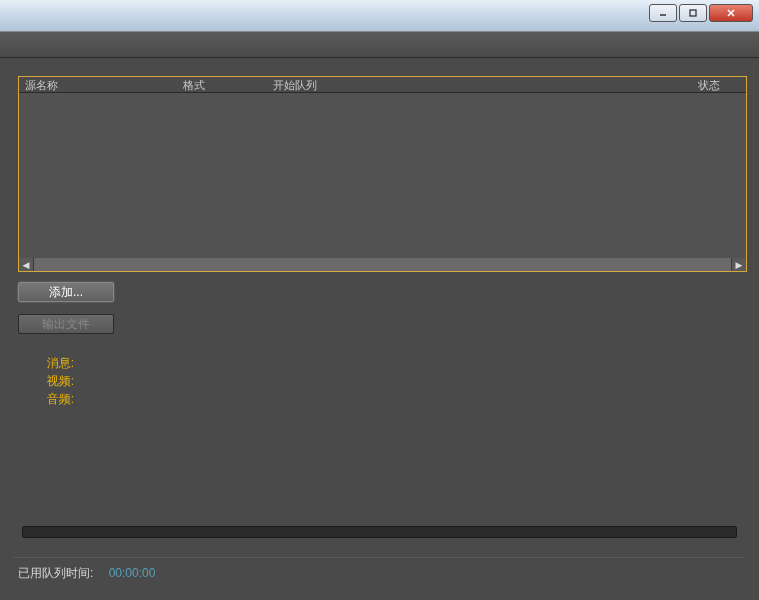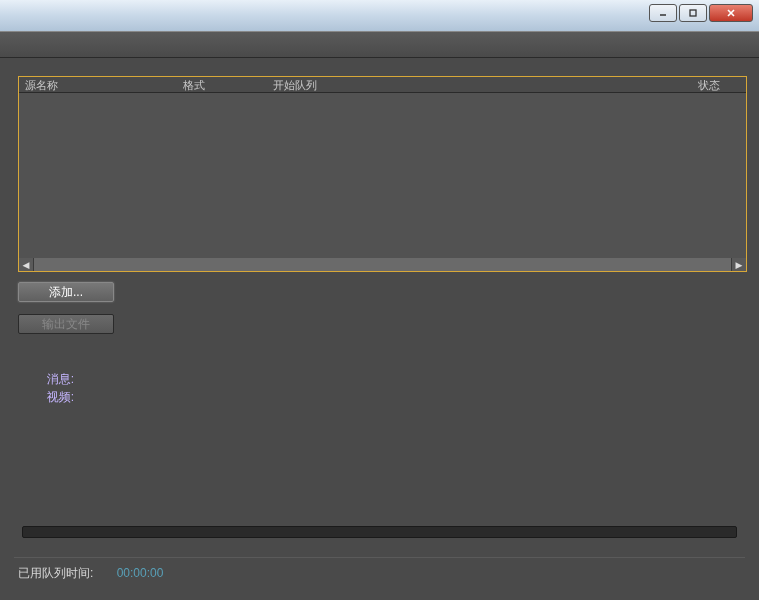--- a/index.html
+++ b/index.html
@@ -134,22 +134,22 @@
       background: linear-gradient(to bottom, #787878, #606060);
       border-color: #888;
       box-shadow: 0 0 2px rgba(255,255,255,0.3);
       color: #fff;
     }
     .abtn.disabled {
       color: #888;
       cursor: default;
     }
     .info-block {
-      margin-top: 36px;
-      color: #c4b5fd;
+      margin-top: 20px;
+      color: #eab308;
       font-size: 12px;
       line-height: 18px;
     }
     .info-row {
       display: flex;
     }
     .info-label {
       width: 56px;
       text-align: right;
     }
@@ -174,21 +174,21 @@
       background: #2a2a2a;
       border-bottom: 1px solid #5a5a5a;
     }
     .status-row {
       position: absolute;
       left: 18px;
       bottom: 18px;
       color: #d8d8d8;
       font-size: 12px;
     }
-    .status-row .time { color: #58a0b8; margin-left: 20px; }
+    .status-row .time { color: #58a0b8; margin-left: 12px; }
   </style>
 </head>
 <body>
 
 <div class="titlebar">
   <div class="window-controls">
     <div class="win-btn">
       <svg width="10" height="10" viewBox="0 0 10 10">
           <line x1="2" y1="7" x2="8" y2="7" stroke="#333" stroke-width="1.5"></line>
         </svg>
@@ -234,20 +234,23 @@
     </div>
   </div>
 
   <div class="info-block">
     <div class="info-row">
         <div class="info-label">消息:</div>
       </div>
     <div class="info-row">
         <div class="info-label">视频:</div>
       </div>
+    <div class="info-row">
+        <div class="info-label">音频:</div>
+      </div>
   </div>
 
   <div class="progress-wrap">
     <div class="progress-bar"></div>
   </div>
 
   <div class="divider"></div>
 
   <div class="status-row">
     <span>已用队列时间:</span>

